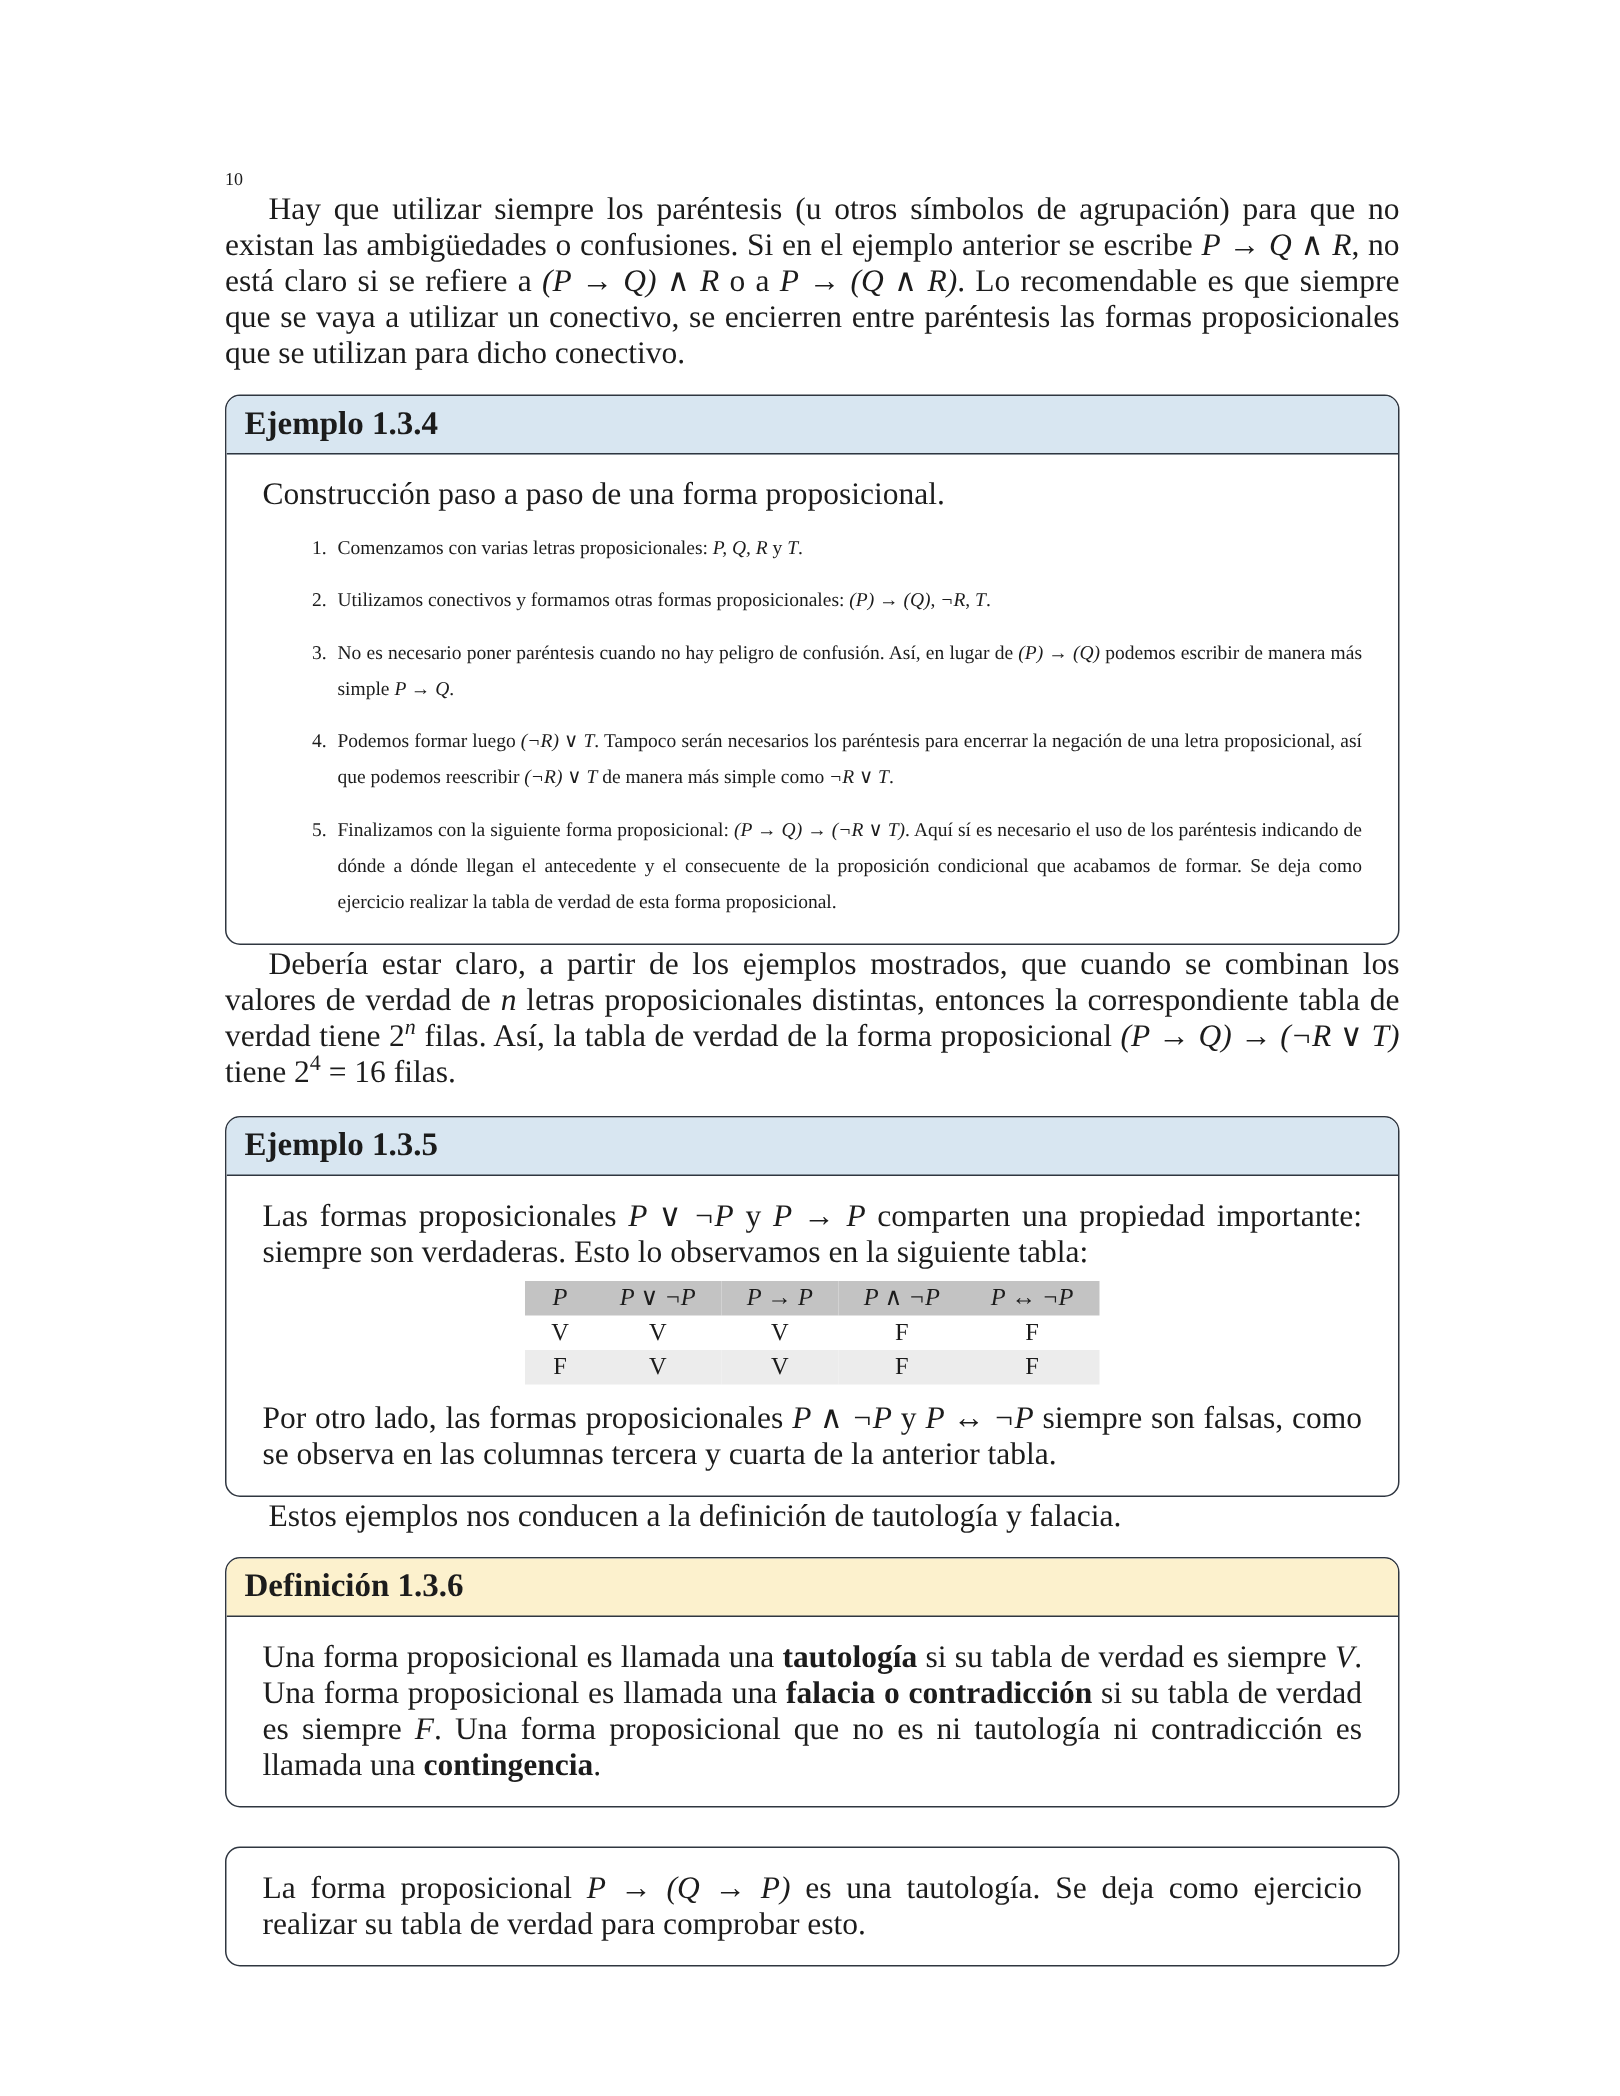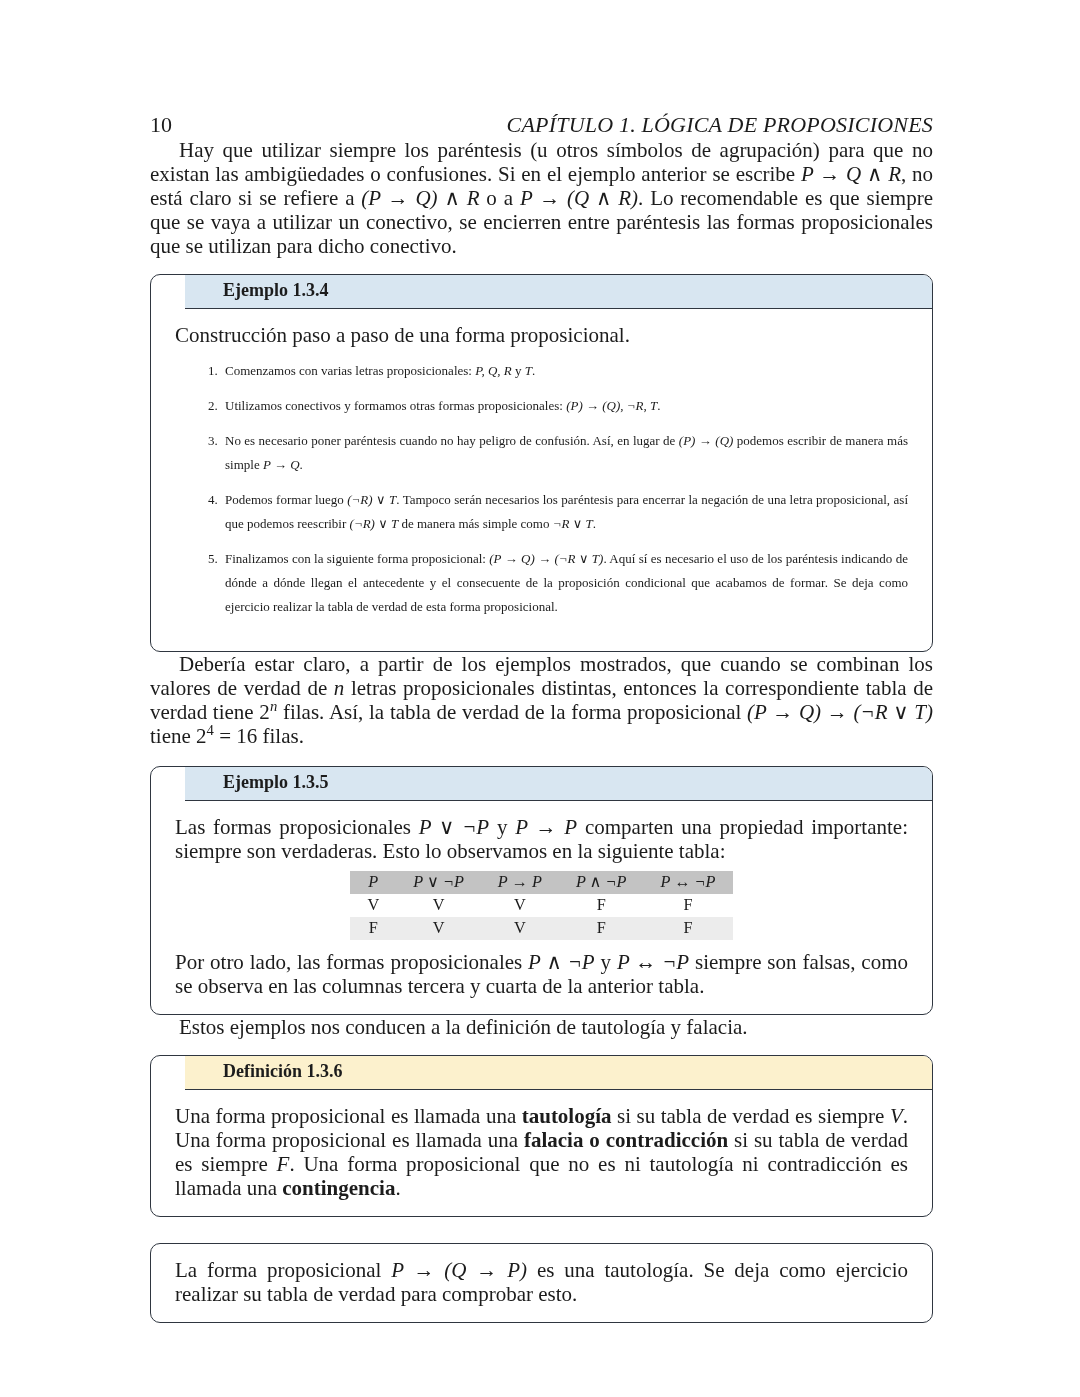--- a/index.html
+++ b/index.html
@@ -6,49 +6,48 @@
   .page{
     width:1080px;height:1397px;position:relative;margin:0 auto;
     background:var(--page-bg,#ffffff);
     font-family:"Liberation Serif","DejaVu Serif",serif;
     color:var(--text-color,#1c1c1c);
     overflow:hidden;
   }
   .content{position:absolute;left:150px;top:0;width:783px;}
   .page-header{
     display:flex;justify-content:space-between;align-items:baseline;
-    padding-top:112px;font-size:22px;
+    padding-top:112px;font-size:12px;
   }
   .page-header .chapter{font-style:italic;letter-spacing:.2px;}
   p.body{font-size:21px;line-height:24px;text-align:justify;margin:0;}
   p.indent{text-indent:29px;}
   .mt-para1{margin-top:12px;}
   .mt-box1{margin-top:16px;}
   .mt-para2{margin-top:22px;}
   .mt-box2{margin-top:18px;}
   .mt-lead{margin-top:26px;}
   .mt-def{margin-top:16px;}
   .mt-box3{margin-top:26px;}
   .tbox{
     border:1.5px solid var(--box-border,#2f3640);
     border-radius:10px;overflow:hidden;background:#fff;
   }
   .tbox-header{
-    font-weight:bold;font-size:18px;
-    padding:5px 38px 7px;
+    font-weight:bold;font-size:22px;
+    padding:5px 12px 7px;
     border-bottom:1.5px solid var(--box-border,#2f3640);
-    margin-left:34px;
   }
   .tbox-header.blue-bg{background:var(--example-header-bg,#d8e6f1);}
   .tbox-header.yellow-bg{background:var(--definition-header-bg,#fcf1cd);}
   .tbox-body{padding:14px 24px 16px;}
   ol.steps{margin:12px 0 0 0;padding-left:46px;}
   ol.steps li{margin-bottom:11px;padding-left:4px;text-align:justify;
     font-size:13px;line-height:24px;}
-  ol.steps li:last-child{margin-bottom:16px;}
+  ol.steps li:last-child{margin-bottom:0;}
   table.truth{
     margin:8px auto 10px;border-collapse:collapse;font-size:16.3px;
   }
   table.truth th{
     background:var(--table-header-bg,#c3c3c3);
     font-style:italic;font-weight:normal;
     padding:1px 17px 2px;text-align:center;
   }
   table.truth td{padding:1px 17px 2px;text-align:center;}
   table.truth tr.alt{background:var(--table-alt-row-bg,#ececec);}
@@ -57,21 +56,20 @@
   sup.seg-sup{font-size:70%;line-height:0;}
 </style>
 </head>
 <body>
 
 <div class="page">
   <div class="content">
 
     <header class="page-header">
       <span>10</span>
-      <span class="chapter">CAPÍTULO 1.  LÓGICA DE PROPOSICIONES</span>
     </header>
 
     <p class="body indent mt-para1"><span>Hay que utilizar siempre los paréntesis (u otros símbolos de agrupación) para que no existan las ambigüedades o confusiones. Si en el ejemplo anterior se escribe </span><span class="seg-m">P → Q ∧ R</span><span>, no está claro si se refiere a </span><span class="seg-m">(P → Q) ∧ R</span><span> o a </span><span class="seg-m">P → (Q ∧ R)</span><span>. Lo recomendable es que siempre que se vaya a utilizar un conectivo, se encierren entre paréntesis las formas proposicionales que se utilizan para dicho conectivo.</span></p>
 
     <section class="tbox mt-box1">
       <div class="tbox-header blue-bg">Ejemplo 1.3.4</div>
       <div class="tbox-body">
         <p class="body"><span>Construcción paso a paso de una forma proposicional.</span></p>
         <ol class="steps">
           <li><span>Comenzamos con varias letras proposicionales: </span><span class="seg-m">P, Q, R</span><span> y </span><span class="seg-m">T</span><span>.</span></li>

